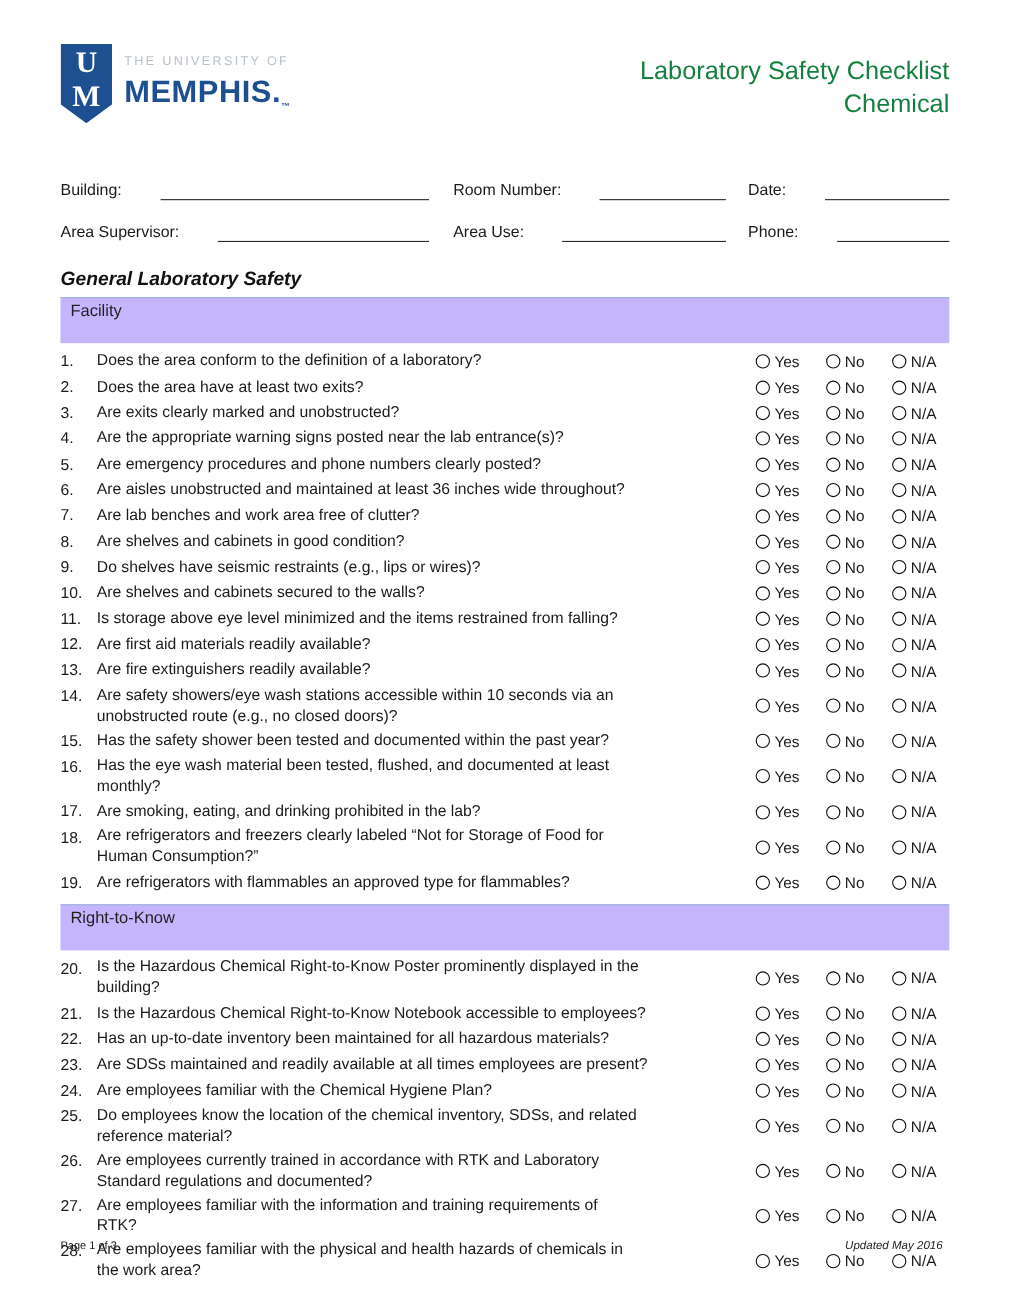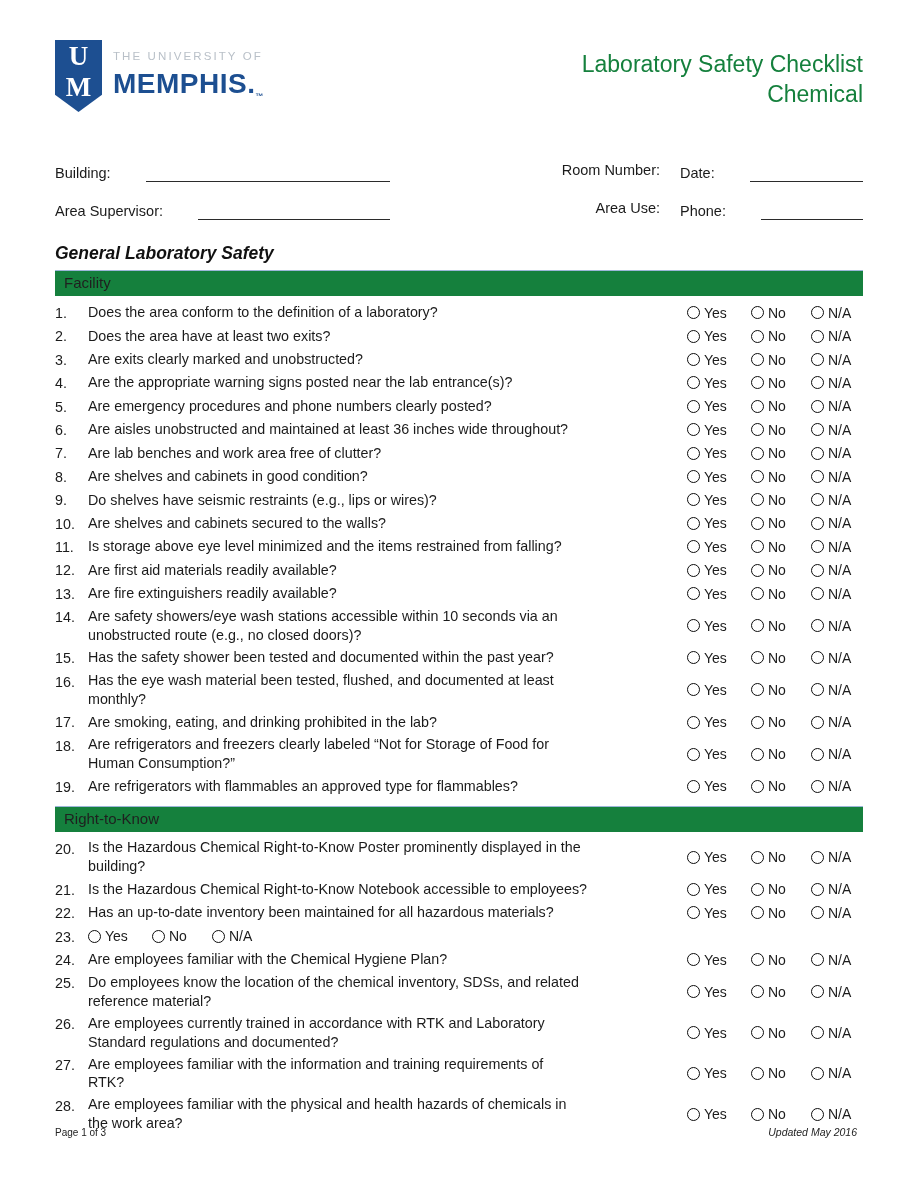--- a/index.html
+++ b/index.html
@@ -42,38 +42,38 @@
   .logo-tm { font-size: 8px; color: #1d4f91; vertical-align: -6px; }
 
   .title-block { text-align: right; padding-top: 9px; }
   .title-line { font-size: 23px; line-height: 30px; color: #15803d; }
 
   
   .fields { margin-top: 42px; }
   .field-row { display: flex; margin-bottom: 18px; }
   .field { display: flex; align-items: flex-end; height: 20px; gap: 31px; }
   .f1 { width: 335px; margin-right: 22px; }
-  .f2 { width: 248px; margin-right: 20px; flex-direction: column; }
+  .f2 { width: 248px; margin-right: 20px; }
   .f3 { width: 183px; justify-content: center; }
   .flabel { font-size: 14.5px; white-space: nowrap; padding-bottom: 1px; }
   .fline { flex: 1; border-bottom: 1.3px solid #2b2b2b; height: 15px; margin-left: 4px; }
 
   
   .group-heading {
     margin-top: 22px;
     font-size: 17.5px; font-weight: bold; font-style: italic;
     color: #111111; line-height: 22px;
   }
 
   
   .section-bar {
     margin-top: 6px;
-    background: #15803d;
+    background: #c4b5fd;
     border-top: 1.5px solid #9db6d9;
-    padding: 3px 9px 4px 9px;
+    padding: 3px 9px 20px 9px;
     font-size: 15px; color: #1f1f1f; line-height: 18px;
   }
   .section + .section .section-bar { margin-top: 8px; }
 
   
   .section-items { margin-top: 5px; }
   .item-row { display: flex; align-items: center; padding: 1.5px 0; }
   .num {
     width: 33px; flex: none;
     font-size: 14.3px; line-height: 18.9px;
@@ -588,20 +588,21 @@
       </span>
       <span class="opt opt-na">
         <span class="circle"></span>
         <span class="opt-label">N/A</span>
       </span>
     </span>
   </div>
 
   <div class="item-row">
     <span class="num">23.</span>
+    <span class="q">Are SDSs maintained and readily available at all times employees are present?</span>
     <span class="radios">
       <span class="opt opt-yes">
         <span class="circle"></span>
         <span class="opt-label">Yes</span>
       </span>
       <span class="opt opt-no">
         <span class="circle"></span>
         <span class="opt-label">No</span>
       </span>
       <span class="opt opt-na">

